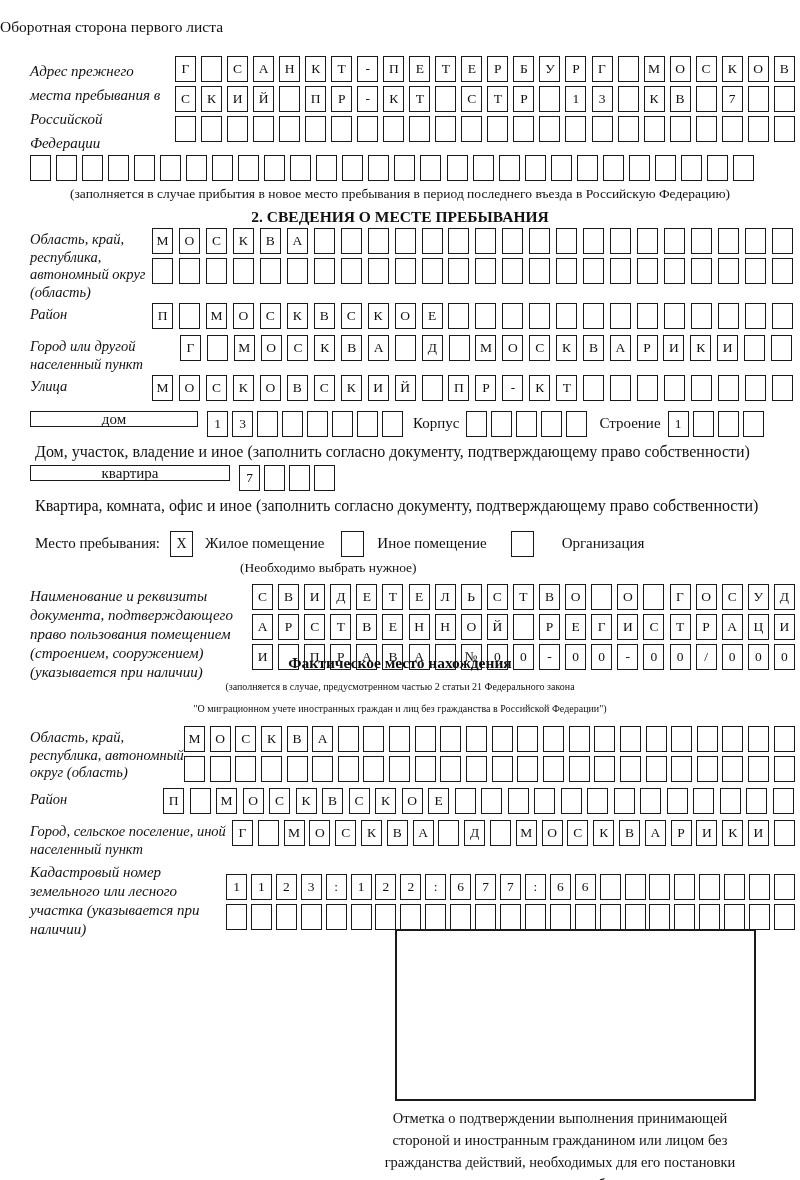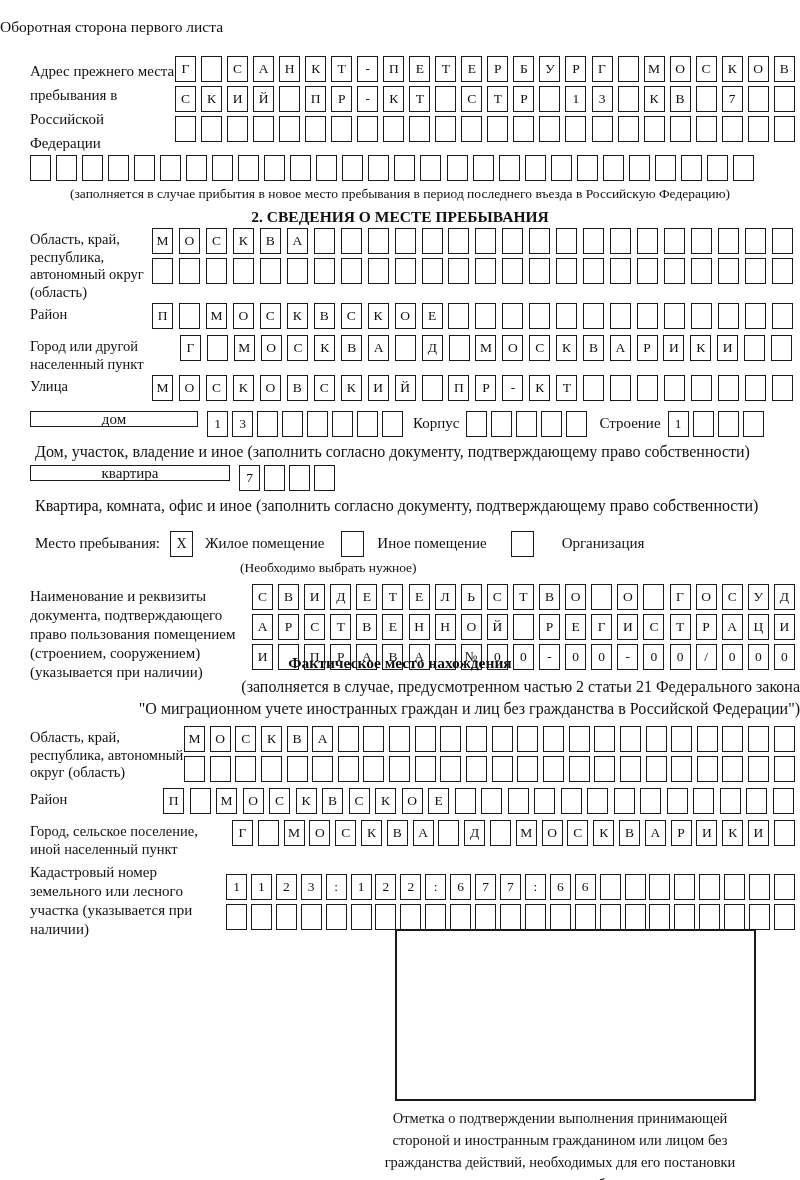--- a/index.html
+++ b/index.html
@@ -3,21 +3,21 @@
 <meta charset="utf-8">
 <style>
   * { margin:0; padding:0; box-sizing:border-box; }
   html,body { background:#fff; }
   body {
     width:800px; height:1180px; overflow:hidden; position:relative;
     color:#111; font-family:"Liberation Serif", serif; font-size:15px;
   }
   .hdr { text-align:left; padding:18px 45px 0 0; font-size:15.5px; }
   .row { display:flex; align-items:flex-start; margin-left:30px; }
-  .lbl { font-size:14.5px; line-height:17.5px; padding-top:3px; }
+  .lbl { font-size:14.5px; line-height:17.5px; padding-top:3px;font-style:italic; }
   .boxes { display:flex; justify-content:space-between; margin-bottom:4px; }
   .cbox {
     width:21px; height:26px; border:1.6px solid #1a1a1a; flex:none;
     display:flex; align-items:center; justify-content:center;
     font-size:13.5px; line-height:1; background:#fff;
   }
   
   .w-prev   { width:620px; }
   .w-full   { width:724px; margin-left:30px; }
   .w-s2     { width:641px; }
@@ -50,21 +50,21 @@
          display:flex; align-items:center; justify-content:center; font-size:14px; }
   .mesto span { padding-top:4px; }
   .stamp-box {
     margin-left:395px; margin-top:-10px; width:361px; height:172px;
     border:2px solid #1a1a1a; background:#fff;
   }
   .stamp-cap {
     margin-left:350px; width:420px; margin-top:6px;
     text-align:center; font-size:14.5px; line-height:22px; white-space:pre-line;
   }
-  .fact-note { text-align:right; font-size:16px; line-height:22px; margin-top:4px; }
+  .fact-note { text-align:center; font-size:10px; line-height:22px; margin-top:4px; }
 </style>
 </head>
 <body>
 
 <div class="hdr">Оборотная сторона первого листа</div>
 
 <div class="row" style="margin-top:20px;">
   <div class="lbl lw-prev" style="font-size:15px; line-height:24px;">Адрес прежнего места пребывания в Российской Федерации</div>
   <div>
     <div class="boxes w-prev">

